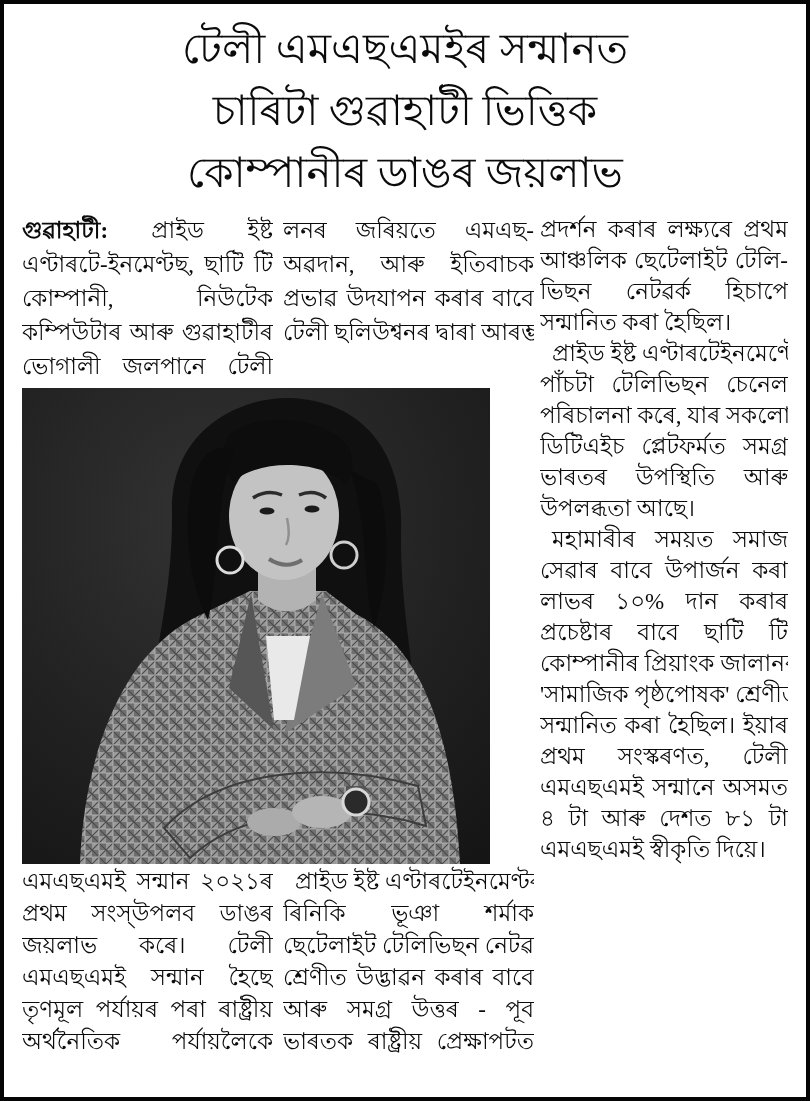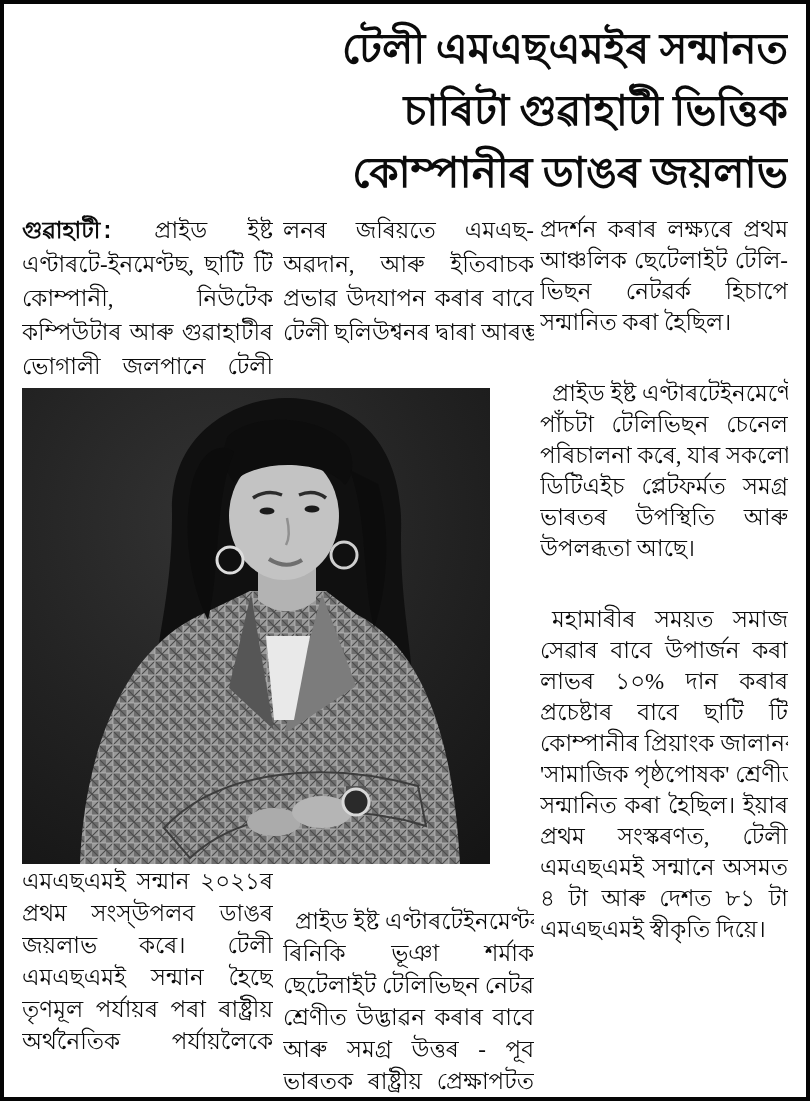--- a/index.html
+++ b/index.html
@@ -2,36 +2,36 @@
 <html><head>
 <meta charset="utf-8">
 <style>
   html,body{margin:0;padding:0;background:#888;}
   .page{
     position:relative; width:810px; height:1101px; box-sizing:border-box;
     margin:0 auto; background:#ffffff; border:4px solid #050505;
     padding:12px 18px 0 18px; overflow:hidden;
     font-family:"Liberation Serif", serif; color:#0b0b0b;
   }
-  .headline{margin:2px 0 10px 0; text-align:right; font-weight:bold;}
+  .headline{margin:2px 0 10px 0; text-align:center; font-weight:normal;}
   .hl{font-size:42px; line-height:62px; height:62px; overflow:hidden; white-space:nowrap;}
   .body-grid{display:flex; gap:6px;}
   .left-wrap{width:512px; flex:0 0 512px;}
   .row{display:flex; gap:10px;}
   .col{flex:1; min-width:0;}
   .rightcol{flex:1; min-width:0;}
   .ln{
     font-size:23px; line-height:34px; height:34px; overflow:hidden;
     text-align:justify; text-align-last:justify; white-space:nowrap;
   }
   .rightcol .ln{line-height:31px; height:31px;}
   .bottom .ln{line-height:32px; height:32px;}
   .ln.end{text-align-last:left;}
-  .ln.ind{text-indent:12px;margin-top:40px;}
-  .dateline{font-weight:bold;font-family:Liberation Mono, monospace;}
+  .ln.ind{text-indent:12px;}
+  .dateline{font-weight:bold;}
   .photo{width:468px; height:476px; margin:4px 0 2px 0; background:#1e1e1e; overflow:hidden;}
   .photo svg{display:block;}
 </style>
 </head>
 <body>
 
 <div class="page">
 
   <div class="headline">
     <div class="hl">টেলী এমএছএমইৰ সন্মানত</div>

